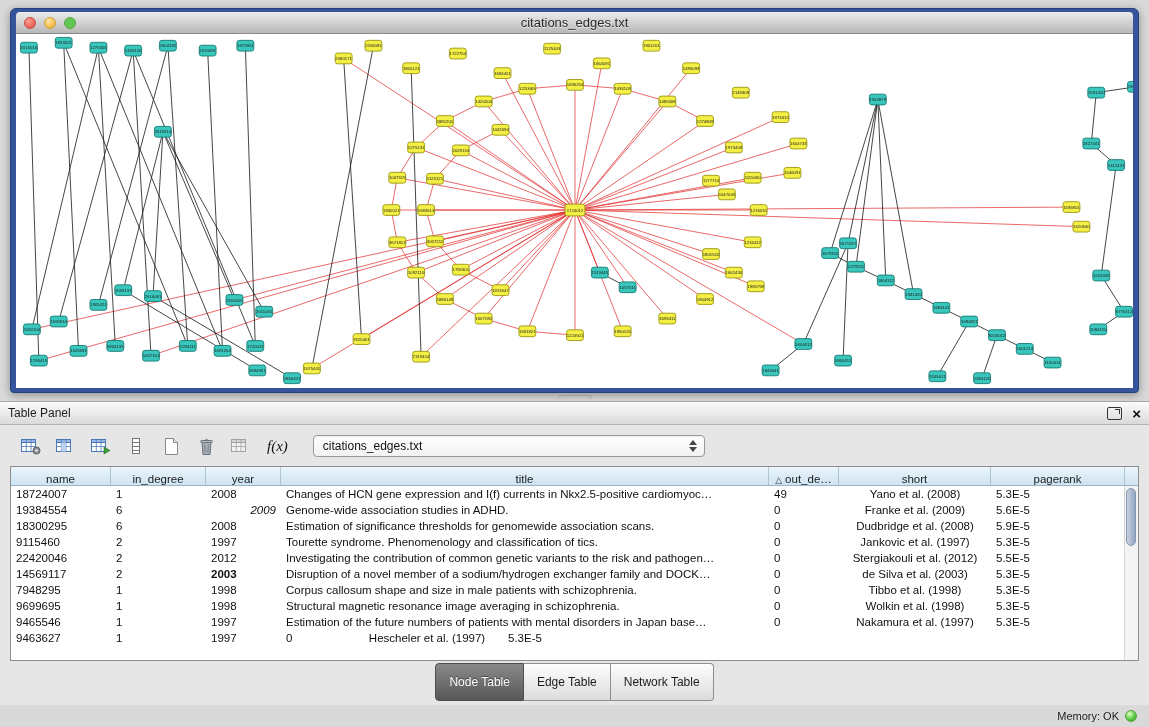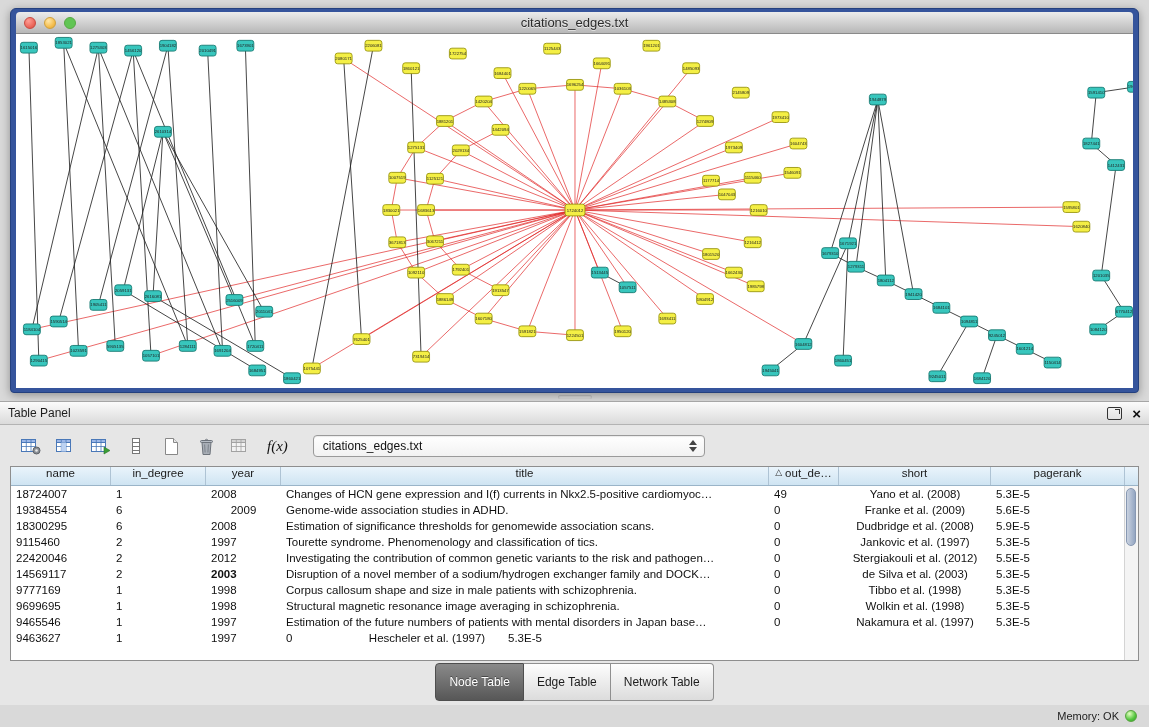--- a/index.html
+++ b/index.html
@@ -63,21 +63,21 @@
     display:flex;align-items:center;padding:0 5px 0 9px;font-size:12px;color:#111;
     box-shadow:inset 0 1px 1px rgba(0,0,0,.08);
   }
   .combo .arrows{margin-left:auto;display:flex;flex-direction:column;gap:2px;padding-right:2px;}
   .arr-up{width:0;height:0;border-left:4px solid transparent;border-right:4px solid transparent;border-bottom:5px solid #444;}
   .arr-dn{width:0;height:0;border-left:4px solid transparent;border-right:4px solid transparent;border-top:5px solid #444;}
 
   
   .table-area{flex:1;margin-top:4px;border:1px solid #8e8e8e;background:#fff;position:relative;display:flex;flex-direction:column;overflow:hidden;min-height:0;}
   .thead{display:flex;height:19px;flex:0 0 19px;background:linear-gradient(#eaf4fb,#cfe4f2);border-bottom:1px solid #9ab4c8;font-size:11.5px;padding-right:13px;box-sizing:border-box;}
-  .th{display:flex;align-items:flex-start;justify-content:center;border-right:1px solid #aec3d4;color:#1b1b1b;box-sizing:border-box;overflow:hidden;white-space:nowrap;}
+  .th{display:flex;align-items:flex-end;justify-content:center;border-right:1px solid #aec3d4;color:#1b1b1b;box-sizing:border-box;overflow:hidden;white-space:nowrap;}
   .th .sort{margin-right:3px;font-size:9px;color:#333;}
   .tbody{flex:1;overflow:hidden;padding-right:13px;}
   .tr{display:flex;height:16px;align-items:center;font-size:11.5px;color:#101010;}
   .td{padding:0 5px;box-sizing:border-box;white-space:nowrap;overflow:hidden;}
   .vscroll{position:absolute;right:0;top:19px;bottom:0;width:13px;background:#f4f4f4;border-left:1px solid #d4d4d4;}
   .vthumb{position:absolute;top:2px;left:1px;width:10px;height:58px;border-radius:5px;background:linear-gradient(90deg,#c9d2e0,#94a6c2);border:1px solid #8798b2;box-sizing:border-box;}
 
   
   .tabs{flex:0 0 26px;display:flex;align-items:center;justify-content:center;margin-top:2px;}
   .tab{
@@ -772,21 +772,21 @@
               <div class="td" style="width: 95px; text-align: left;">1</div>
               <div class="td" style="width: 75px; text-align: left;">2008</div>
               <div class="td" style="width: 488px; text-align: left;">Changes of HCN gene expression and I(f) currents in Nkx2.5-positive cardiomyoc…</div>
               <div class="td" style="width: 70px; text-align: left;">49</div>
               <div class="td" style="width: 152px; text-align: center;">Yano et al. (2008)</div>
               <div class="td" style="width: 96px; flex: 1 1 0%; text-align: left;">5.3E-5</div>
             </div>
             <div class="tr">
               <div class="td" style="width: 100px; text-align: left;">19384554</div>
               <div class="td" style="width: 95px; text-align: left;">6</div>
-              <div class="td" style="width: 75px; text-align: center;">2009</div>
+              <div class="td" style="width: 75px; text-align: right; font-style: italic;">2009</div>
               <div class="td" style="width: 488px; text-align: left;">Genome-wide association studies in ADHD.</div>
               <div class="td" style="width: 70px; text-align: left;">0</div>
               <div class="td" style="width: 152px; text-align: center;">Franke et al. (2009)</div>
               <div class="td" style="width: 96px; flex: 1 1 0%; text-align: left;">5.6E-5</div>
             </div>
             <div class="tr">
               <div class="td" style="width: 100px; text-align: left;">18300295</div>
               <div class="td" style="width: 95px; text-align: left;">6</div>
               <div class="td" style="width: 75px; text-align: left;">2008</div>
               <div class="td" style="width: 488px; text-align: left;">Estimation of significance thresholds for genomewide association scans.</div>
@@ -815,21 +815,21 @@
             <div class="tr">
               <div class="td" style="width: 100px; text-align: left;">14569117</div>
               <div class="td" style="width: 95px; text-align: left;">2</div>
               <div class="td" style="width: 75px; text-align: left; font-weight: bold;">2003</div>
               <div class="td" style="width: 488px; text-align: left;">Disruption of a novel member of a sodium/hydrogen exchanger family and DOCK…</div>
               <div class="td" style="width: 70px; text-align: left;">0</div>
               <div class="td" style="width: 152px; text-align: center;">de Silva et al. (2003)</div>
               <div class="td" style="width: 96px; flex: 1 1 0%; text-align: left;">5.3E-5</div>
             </div>
             <div class="tr">
-              <div class="td" style="width: 100px; text-align: left;">9777169</div>
+              <div class="td" style="width: 100px; text-align: left;">7948295</div>
               <div class="td" style="width: 95px; text-align: left;">1</div>
               <div class="td" style="width: 75px; text-align: left;">1998</div>
               <div class="td" style="width: 488px; text-align: left;">Corpus callosum shape and size in male patients with schizophrenia.</div>
               <div class="td" style="width: 70px; text-align: left;">0</div>
               <div class="td" style="width: 152px; text-align: center;">Tibbo et al. (1998)</div>
               <div class="td" style="width: 96px; flex: 1 1 0%; text-align: left;">5.3E-5</div>
             </div>
             <div class="tr">
               <div class="td" style="width: 100px; text-align: left;">9699695</div>
               <div class="td" style="width: 95px; text-align: left;">1</div>

